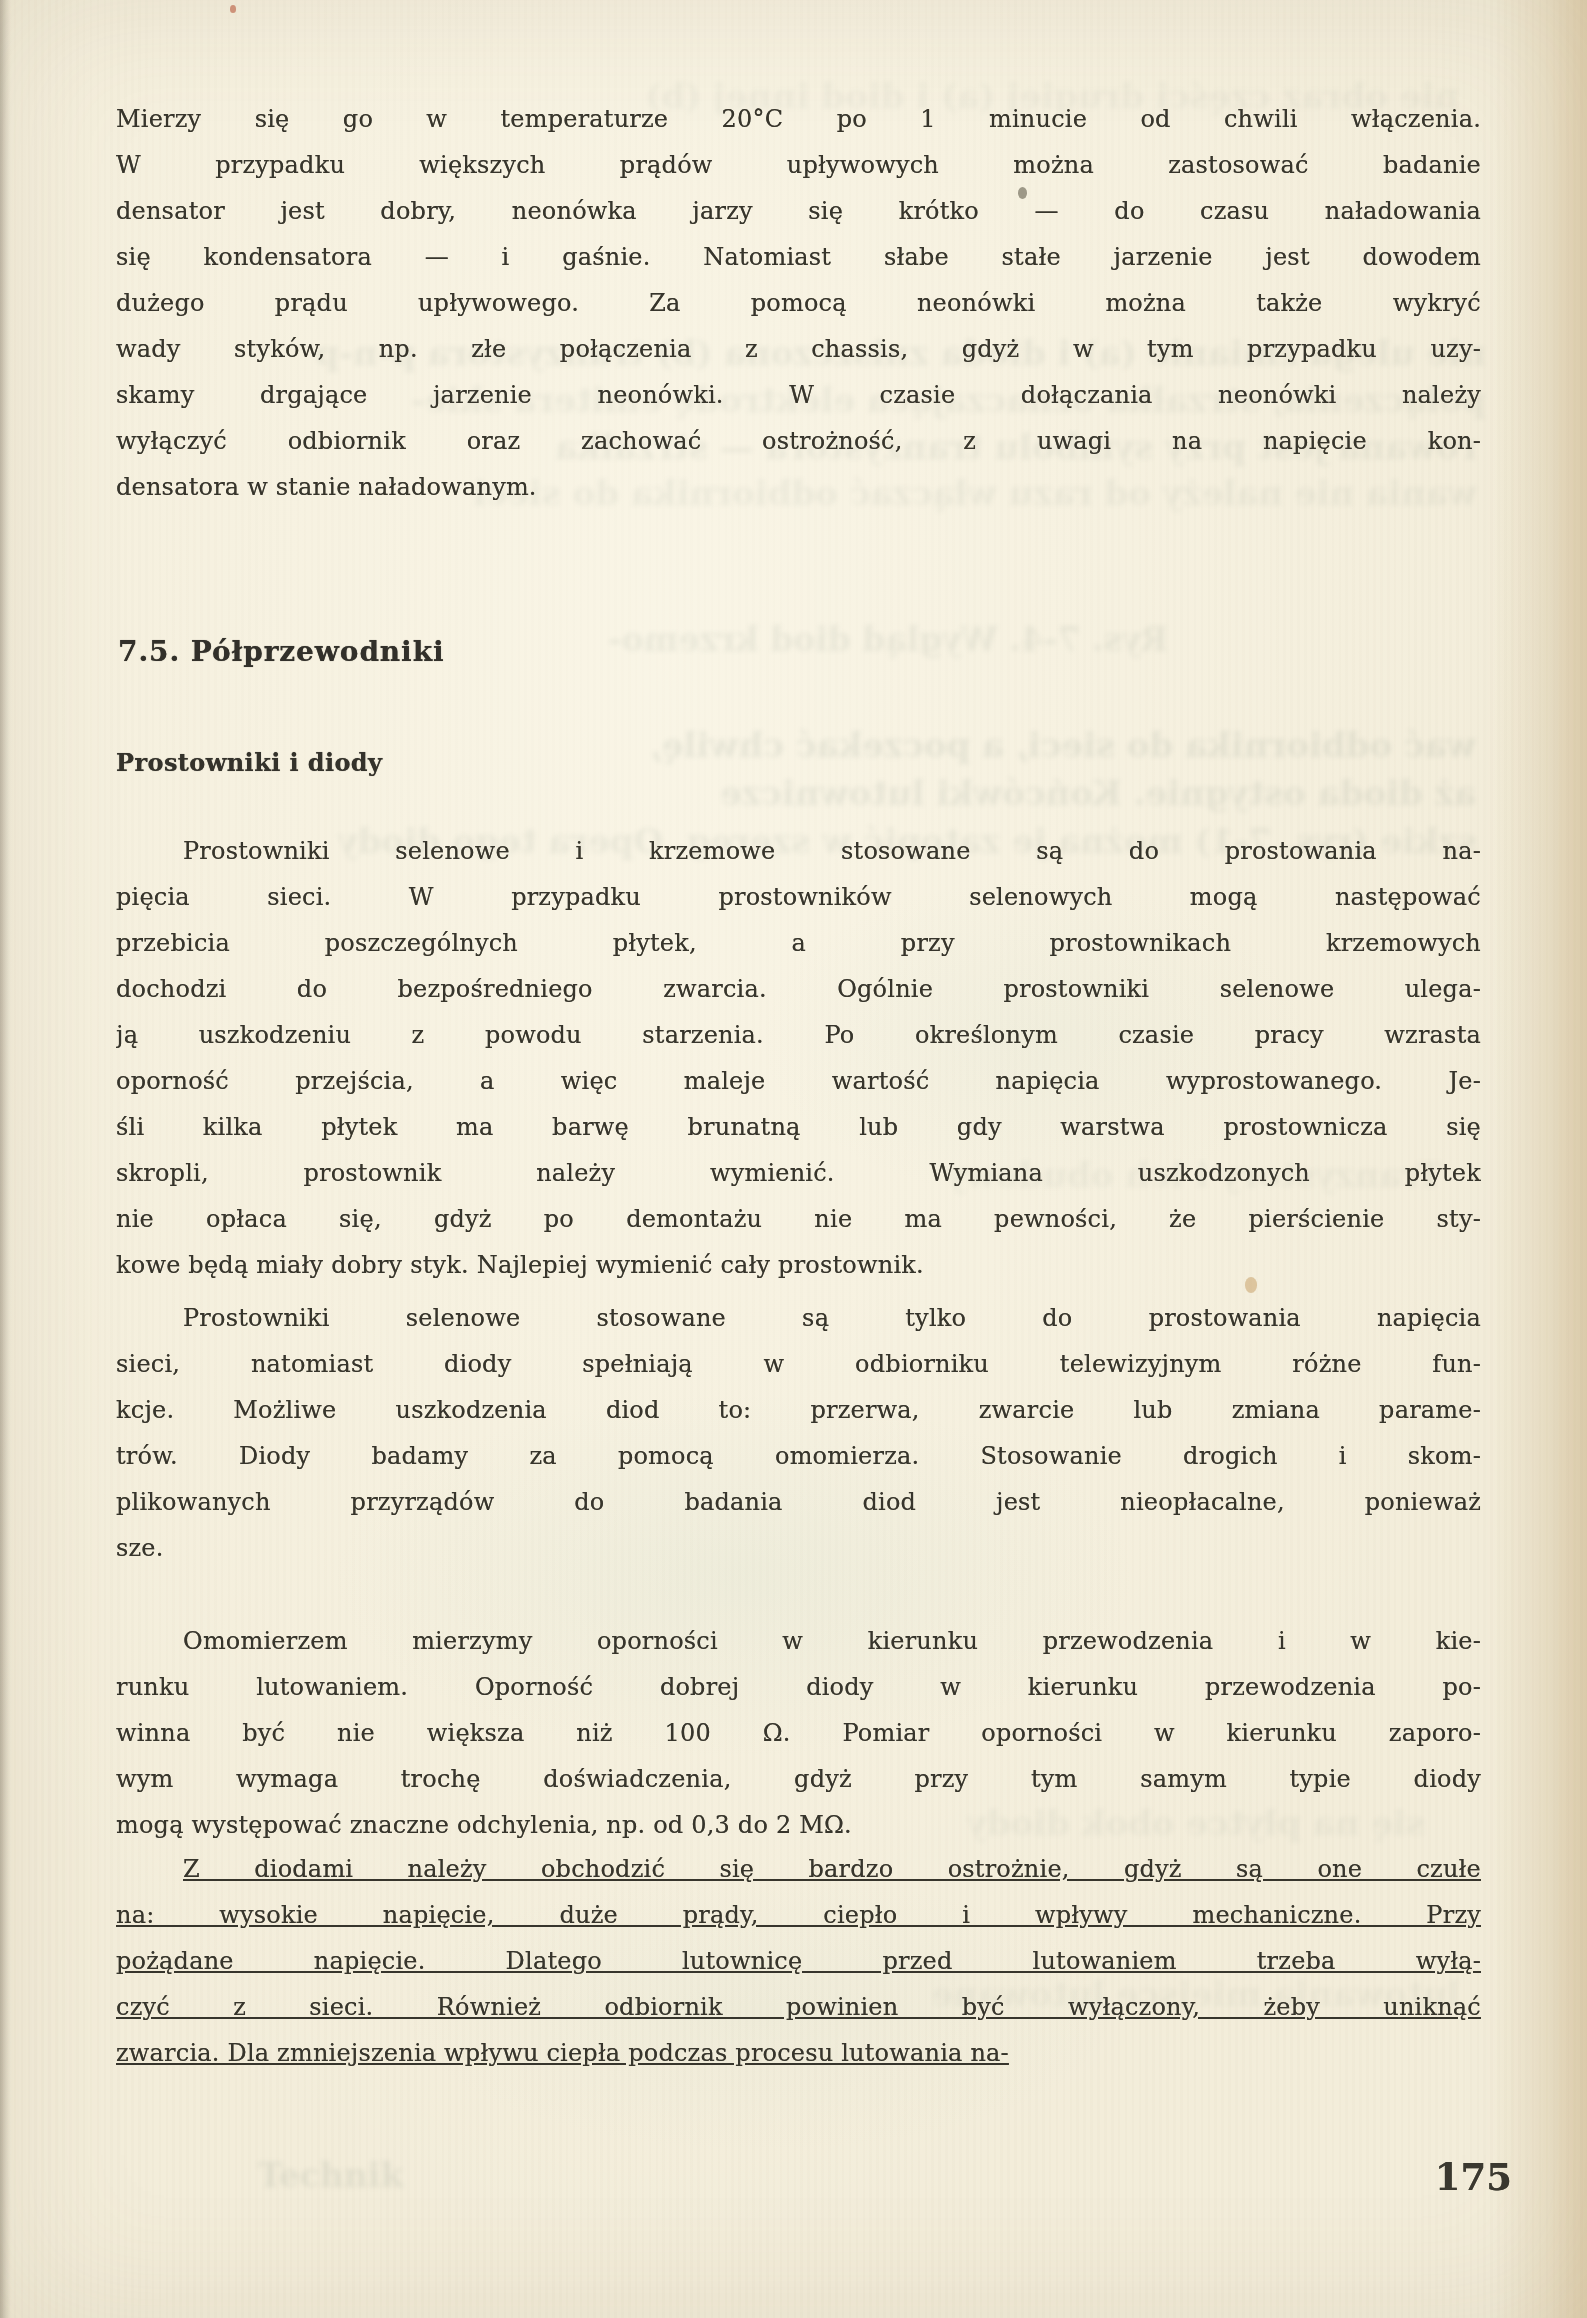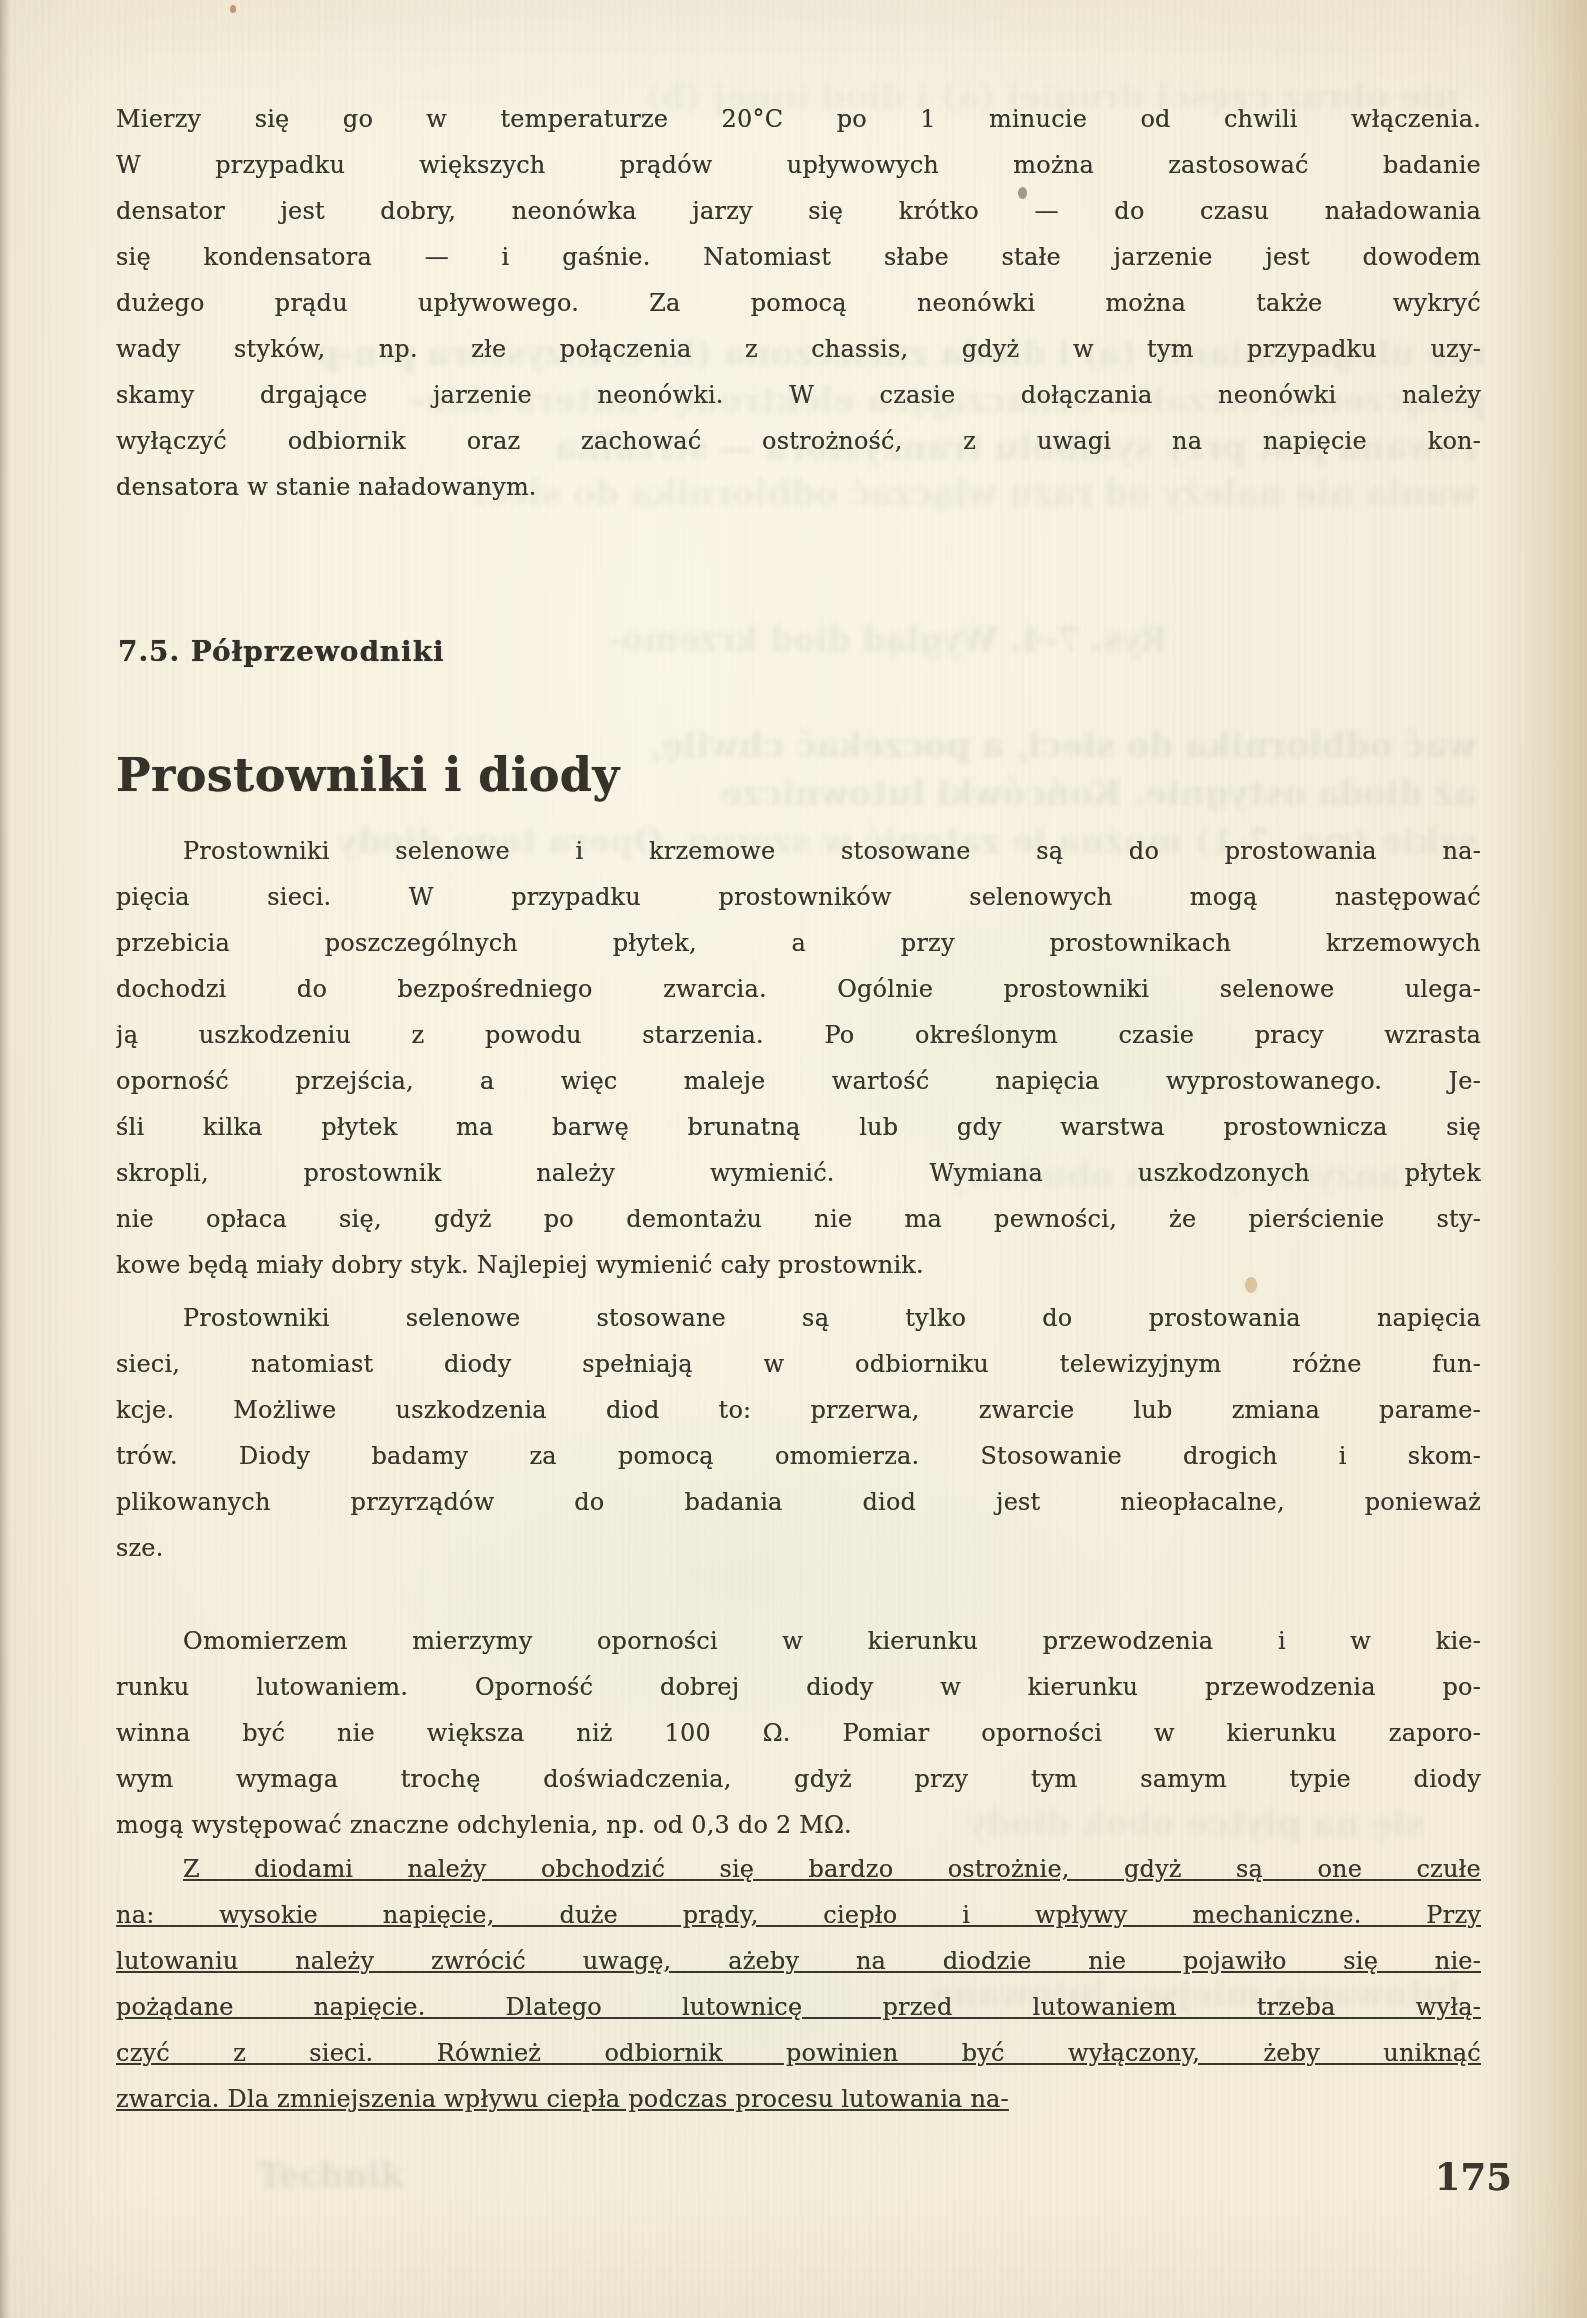--- a/index.html
+++ b/index.html
@@ -40,21 +40,21 @@
   .para-3{top:1618px;}
   .para-4{top:1846px;text-decoration:underline;}
   .section-heading{
     position:absolute;left:118px;top:635px;
     font-size:28px;font-weight:bold;color:#32302a;
     letter-spacing:0.9px;
     text-shadow:0 0 0.7px rgba(40,38,30,0.8);
   }
   .subsection-heading{
     position:absolute;left:116px;top:748px;
-    font-size:46px;font-weight:bold;color:#34322b;
+    font-size:24px;font-weight:bold;color:#34322b;
     letter-spacing:0.4px;
     text-shadow:0 0 0.7px rgba(40,38,30,0.8);
   }
   .page-number{
     position:absolute;left:1418px;top:2155px;width:94px;
     font-size:37px;font-weight:bold;color:#3a382f;
     text-align:right;
     text-shadow:0 0 0.6px rgba(45,42,32,0.7);
   }
   .ghost{
@@ -148,21 +148,20 @@
   <div class="para para-3">
       <div class="line indent">Omomierzem mierzymy oporności w kierunku przewodzenia i w kie-</div>
       <div class="line">runku lutowaniem. Oporność dobrej diody w kierunku przewodzenia po-</div>
       <div class="line">winna być nie większa niż 100 Ω. Pomiar oporności w kierunku zaporo-</div>
       <div class="line">wym wymaga trochę doświadczenia, gdyż przy tym samym typie diody</div>
       <div class="line last">mogą występować znaczne odchylenia, np. od 0,3 do 2 MΩ.</div>
     </div>
   <div class="para para-4">
       <div class="line indent">Z diodami należy obchodzić się bardzo ostrożnie, gdyż są one czułe</div>
       <div class="line">na: wysokie napięcie, duże prądy, ciepło i wpływy mechaniczne. Przy</div>
-      <div class="line">lutowaniu należy zwrócić uwagę, ażeby na diodzie nie pojawiło się nie-</div>
       <div class="line">pożądane napięcie. Dlatego lutownicę przed lutowaniem trzeba wyłą-</div>
       <div class="line">czyć z sieci. Również odbiornik powinien być wyłączony, żeby uniknąć</div>
       <div class="line last">zwarcia. Dla zmniejszenia wpływu ciepła podczas procesu lutowania na-</div>
     </div>
 
   <div class="page-number">175</div>
 </div>
 
 
 </body></html>

